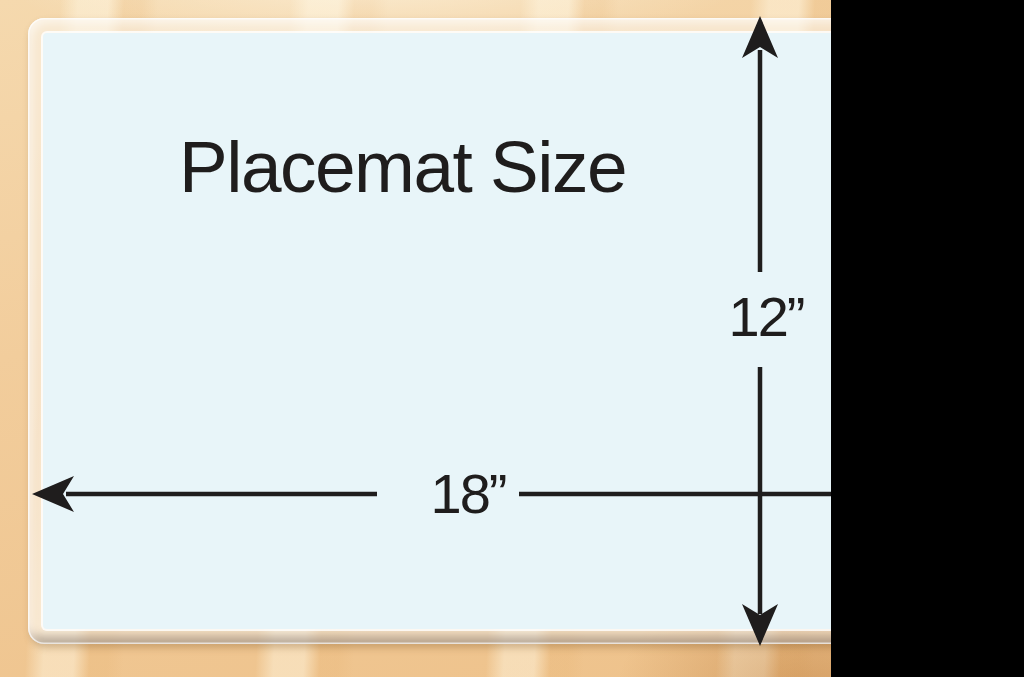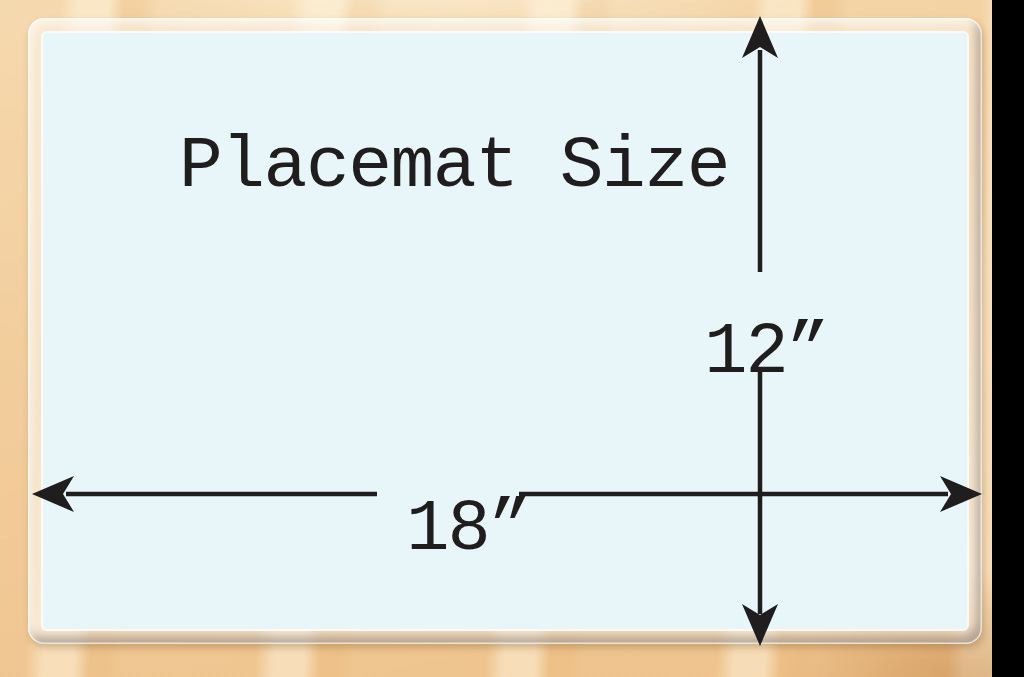--- a/index.html
+++ b/index.html
@@ -2,24 +2,24 @@
 <html><head>
 <meta charset="utf-8">
 <style>
   html, body {
     margin: 0;
     padding: 0;
     background: #000;
   }
   .stage {
     position: relative;
-    width: 992px;
+    width: 831px;
     height: 677px;
     overflow: hidden;
-    font-family: Liberation Mono, monospace;
+    font-family: Liberation Sans, sans-serif;
   }
   
   .wood {
     position: absolute;
     inset: 0;
     background:
       radial-gradient(280px 190px at 97% 103%, rgba(176,108,44,0.42), rgba(176,108,44,0) 68%),
       radial-gradient(520px 90px at 45% -2%, rgba(255,250,235,0.55), rgba(255,250,235,0) 70%),
       repeating-linear-gradient(93deg,
         rgba(255,244,219,0)   0px  60px,
@@ -67,27 +67,26 @@
     position: absolute;
     left: 0;
     top: 0;
     width: 1024px;
     height: 677px;
     pointer-events: none;
   }
   .arrows line { stroke-width: 4.5; }
   .dim-label {
     position: absolute;
-    font-size: 72px;
+    font-size: 56px;
     font-weight: 500;
     letter-spacing: -2px;
     line-height: 1;
     white-space: nowrap;
     transform: translate(-50%, -50%);
-    margin-top: 36px;
   }
   .dim-height { left: 766px; top: 317px; }
   .dim-width  { left: 468px; top: 494px; }
 </style>
 </head>
 <body>
 
 <div class="stage">
 
   <div class="wood"></div>

